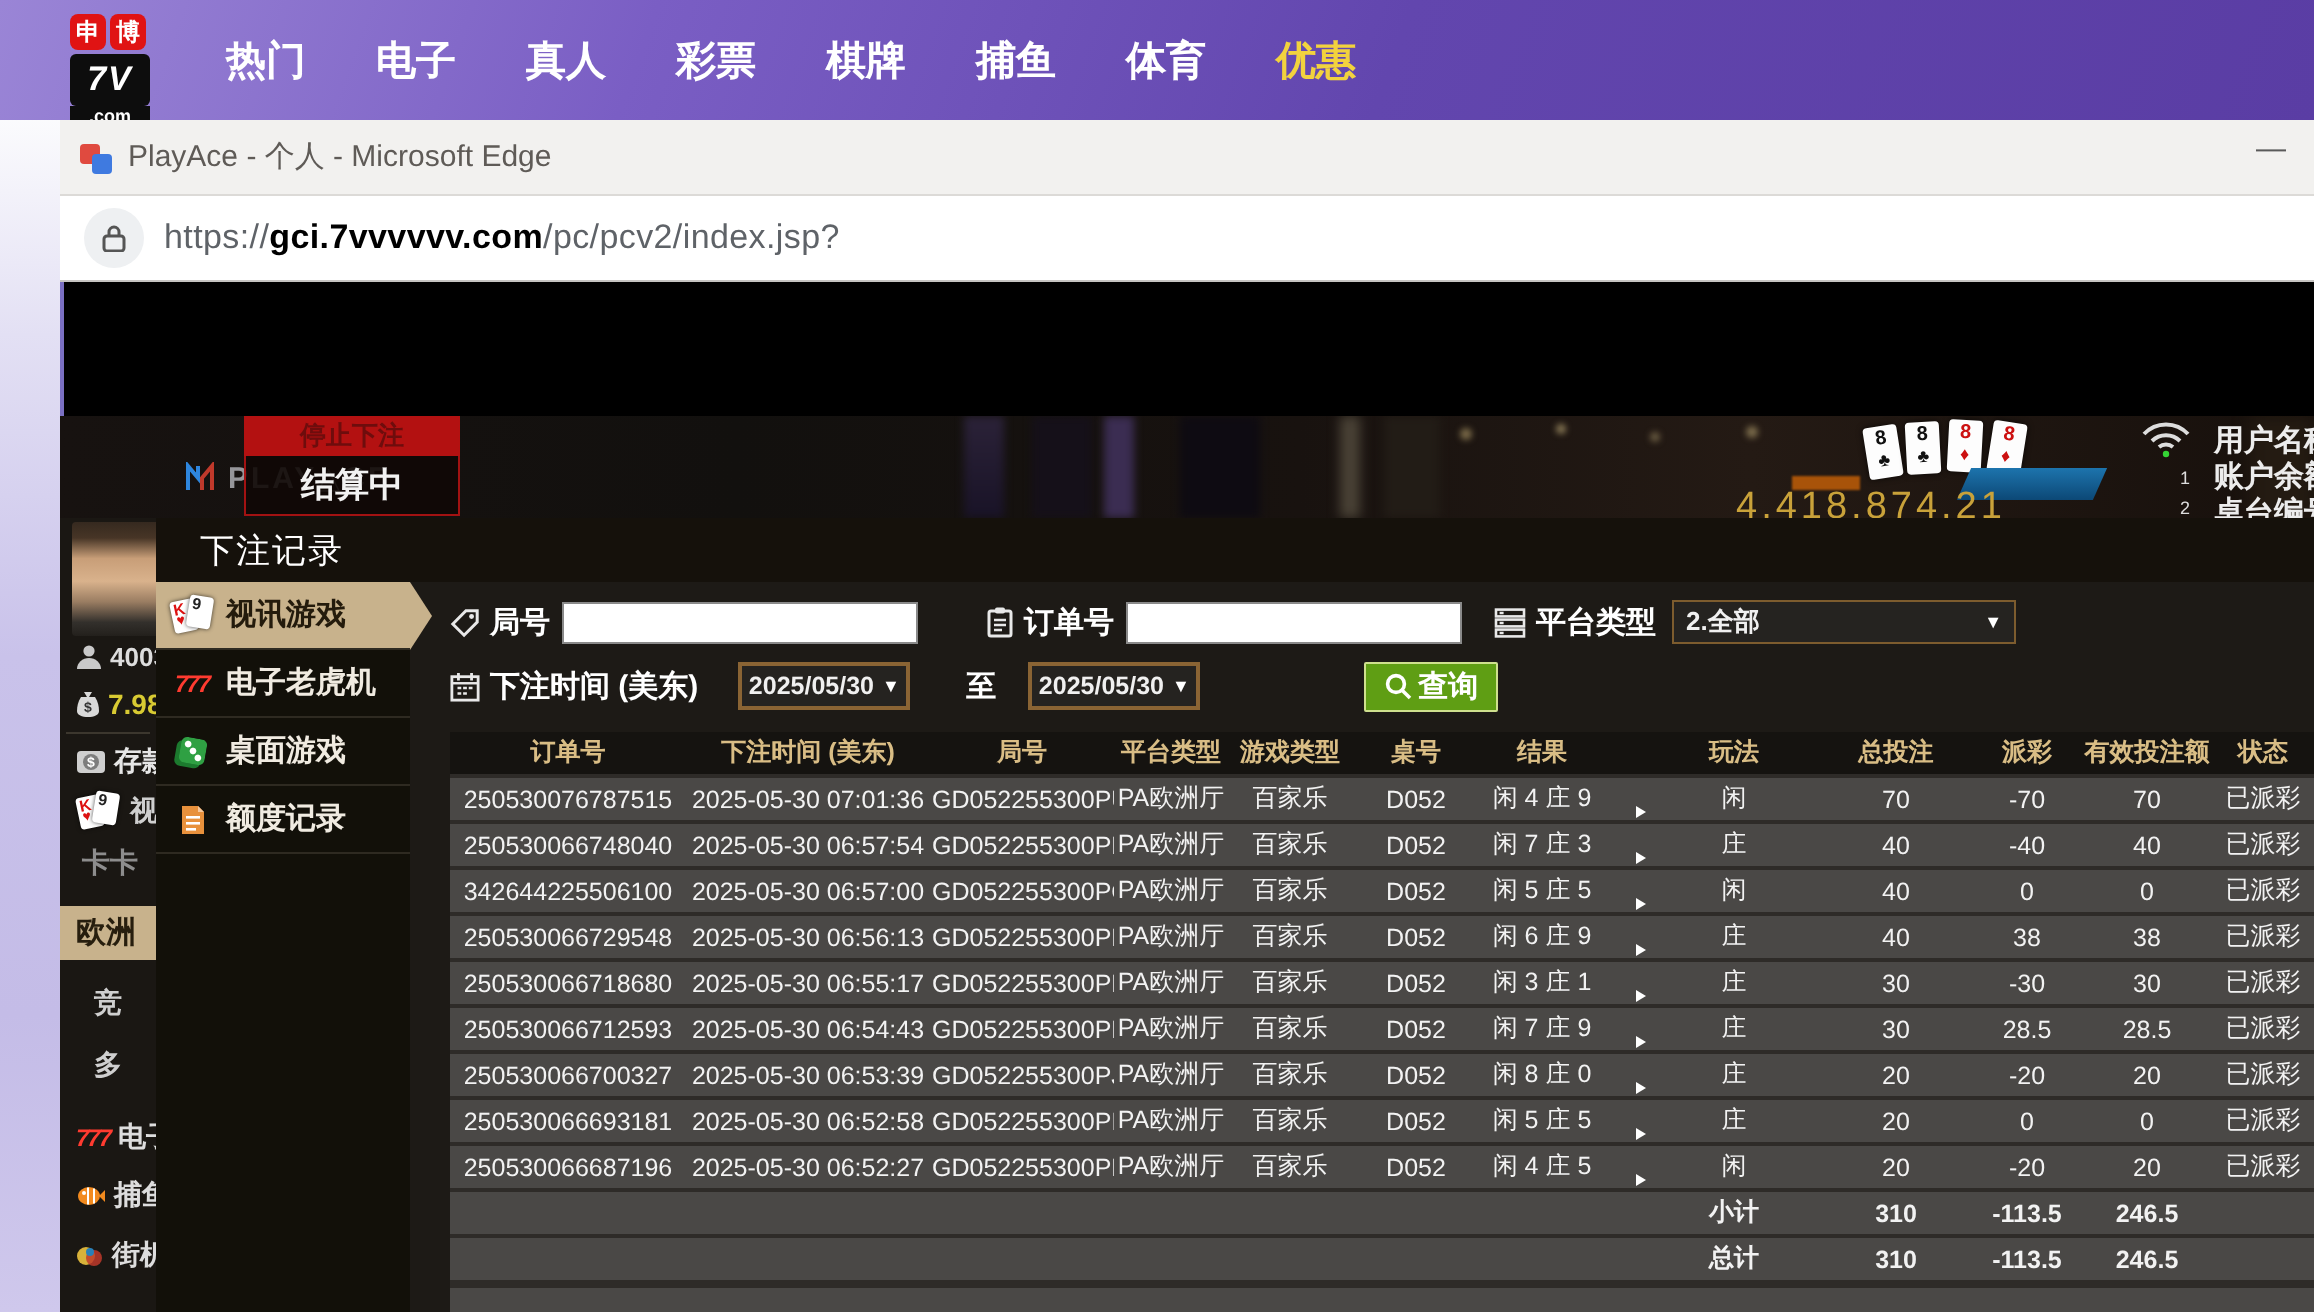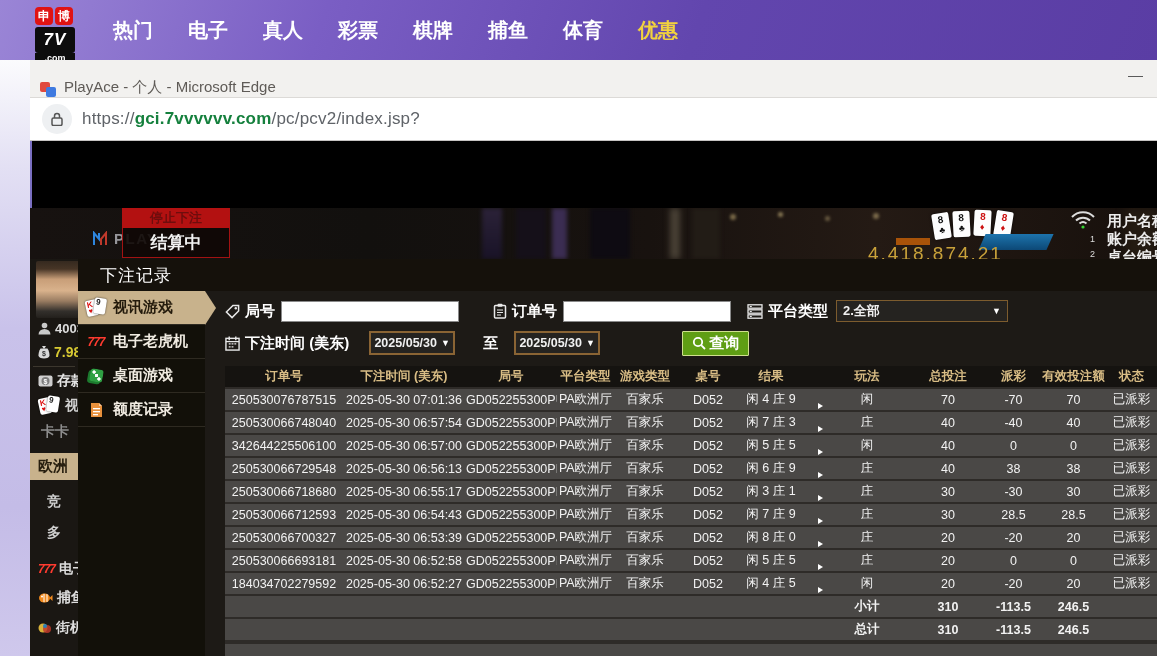--- a/index.html
+++ b/index.html
@@ -17,30 +17,30 @@
   .logo-com{width:40px;text-align:center;color:#fff;font-size:9px;font-weight:bold;background:#0d0d0d;border-radius:0 0 3px 3px;}
   .nav-items{position:absolute;left:113px;top:0;height:60px;display:flex;align-items:center;gap:35px;}
   .nav-item{color:#fff;font-size:20px;font-weight:bold;cursor:pointer;white-space:nowrap;}
   .nav-item.hl{color:#f2d23e;}
   
   .left-strip{position:absolute;left:0;top:60px;width:30px;height:596px;z-index:1;
     background:linear-gradient(180deg,#fbfbfd 0%,#e3e0f4 18%,#c9c2ea 45%,#c4bce7 75%,#cfc8ec 100%);}
   
   .window{position:absolute;left:30px;top:60px;width:1127px;height:596px;z-index:2;background:#fff;}
   .title-bar{height:37px;background:#f2f1ef;border-bottom:1px solid #dcdad7;position:relative;
-    display:flex;align-items:flex-end;padding-left:10px;}
+    display:flex;align-items:center;padding-left:10px;}
   .favicon{width:16px;height:16px;position:relative;margin-right:8px;}
   .favicon .fa{position:absolute;left:0;top:1px;width:10px;height:10px;background:#e04a3f;border-radius:2px;}
   .favicon .fg{position:absolute;left:6px;top:6px;width:10px;height:10px;background:#3f7ae0;border-radius:2px;}
   .win-title{color:#5f5b57;font-size:15px;}
   .min-btn{position:absolute;right:14px;top:6px;color:#5a5a5a;font-size:15px;cursor:pointer;}
   .url-bar{height:42px;background:#fff;border-bottom:1px solid #c6c4c2;display:flex;align-items:center;padding-left:12px;}
   .lock-circle{width:30px;height:30px;border-radius:50%;background:#eef0f2;display:flex;align-items:center;justify-content:center;margin-right:10px;}
   .url-text{font-size:17px;color:#5f6368;letter-spacing:.2px;}
-  .url-text b{color:#15803d;font-weight:bold;}
+  .url-text b{color:#000000;font-weight:bold;}
   
   .page-content{position:relative;height:516px;background:#000;overflow:hidden;box-shadow:inset 2px 0 0 #7a6fc2;}
   
   .casino-strip{position:absolute;left:0;top:67px;width:1127px;height:51px;overflow:hidden;
     background:linear-gradient(90deg,#171210 0%,#12100e 30%,#18120f 55%,#241a14 75%,#17100c 100%);}
   .cs-stripe{position:absolute;top:0;height:51px;filter:blur(2px);}
   .cs-dot{position:absolute;border-radius:50%;filter:blur(1.5px);}
   .brand{position:absolute;left:62px;top:22px;display:flex;align-items:center;gap:6px;
     color:#96969a;font-size:15px;font-weight:bold;letter-spacing:1.5px;}
   .stopbox{position:absolute;left:92px;top:0;width:108px;}
@@ -601,21 +601,21 @@
                   <td>闲 5 庄 5</td>
                   <td><span class="play"></span></td>
                   <td>庄</td>
                   <td>20</td>
                   <td class="zero">0</td>
                   <td>0</td>
                   <td class="status">已派彩</td>
                 </tr>
 
                 <tr>
-                  <td>184034702279592</td>
+                  <td>250530066687196</td>
                   <td>2025-05-30 06:52:27</td>
                   <td>GD052255300PH</td>
                   <td>PA欧洲厅</td>
                   <td>百家乐</td>
                   <td>D052</td>
                   <td>闲 4 庄 5</td>
                   <td><span class="play"></span></td>
                   <td>闲</td>
                   <td>20</td>
                   <td class="neg">-20</td>

